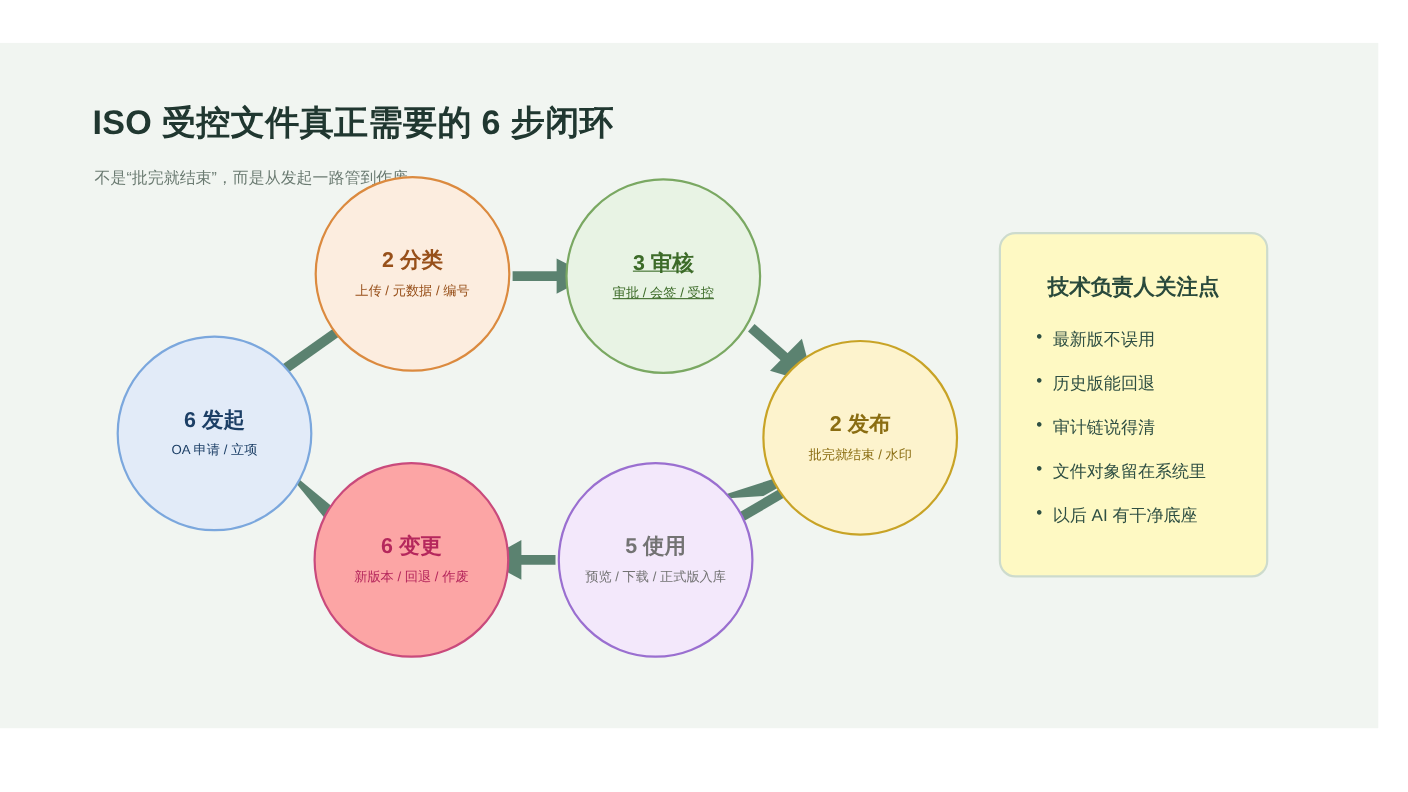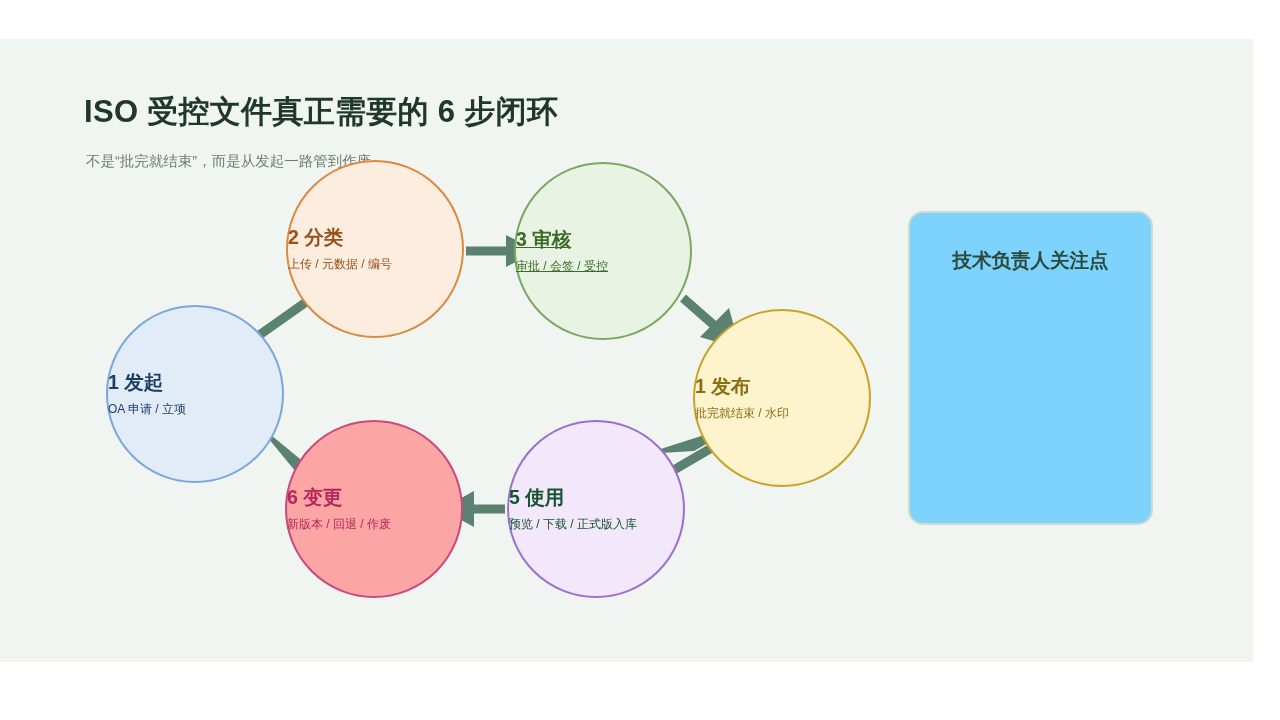--- a/index.html
+++ b/index.html
@@ -58,20 +58,21 @@
     height: 623px;
   }
   .node {
     position: absolute;
     border-radius: 50%;
     border-style: solid;
     border-width: 2px;
     box-sizing: border-box;
     display: flex;
     flex-direction: column;
+    align-items: center;
     justify-content: center;
   }
   .node-title {
     font-size: 19.5px;
     font-weight: bold;
     white-space: nowrap;
     line-height: 1.15;
   }
   .node-sub {
     font-size: 12px;
@@ -162,48 +163,55 @@
         <line x1="505" y1="470" x2="470" y2="470" stroke="#5b8270" stroke-width="9"></line>
         <polygon points="441,470 474,452 474,488" fill="#5b8270"></polygon>
       </g>
 
       <g>
         <polygon points="254,382 311,429 310,450" fill="#5b8270"></polygon>
       </g>
     </svg>
 
     <div class="node" style="left: 106px; top: 266px; width: 178px; height: 178px; background: rgb(226, 235, 248); border-color: rgb(123, 167, 221); color: rgb(28, 63, 102);">
-      <div class="node-title">1 发起</div>
+      <div class="node-title">6 发起</div>
       <div class="node-sub">OA 申请 / 立项</div>
     </div>
 
     <div class="node" style="left: 286px; top: 121px; width: 178px; height: 178px; background: rgb(252, 237, 223); border-color: rgb(219, 138, 63); color: rgb(151, 80, 26);">
       <div class="node-title">2 分类</div>
       <div class="node-sub">上传 / 元数据 / 编号</div>
     </div>
 
     <div class="node" style="left: 514px; top: 123px; width: 178px; height: 178px; background: rgb(232, 243, 228); border-color: rgb(122, 168, 98); color: rgb(60, 107, 40); text-decoration: underline;">
       <div class="node-title">3 审核</div>
       <div class="node-sub">审批 / 会签 / 受控</div>
     </div>
 
     <div class="node" style="left: 693px; top: 270px; width: 178px; height: 178px; background: rgb(253, 243, 205); border-color: rgb(200, 163, 38); color: rgb(138, 109, 18);">
-      <div class="node-title">1 发布</div>
+      <div class="node-title">2 发布</div>
       <div class="node-sub">批完就结束 / 水印</div>
     </div>
 
-    <div class="node" style="left: 507px; top: 381px; width: 178px; height: 178px; background: rgb(243, 232, 251); border-color: rgb(154, 111, 208); color: #14532d;">
+    <div class="node" style="left: 507px; top: 381px; width: 178px; height: 178px; background: rgb(243, 232, 251); border-color: rgb(154, 111, 208); color: #737373;">
       <div class="node-title">5 使用</div>
       <div class="node-sub">预览 / 下载 / 正式版入库</div>
     </div>
 
     <div class="node" style="left: 285px; top: 381px; width: 178px; height: 178px; background: #fca5a5; border-color: rgb(201, 74, 124); color: rgb(181, 39, 92);">
       <div class="node-title">6 变更</div>
       <div class="node-sub">新版本 / 回退 / 作废</div>
     </div>
 
   </div>
 
-  <div id="panel" style="background: #7dd3fc; border-color: rgb(205, 219, 205);">
+  <div id="panel" style="background: #fef9c3; border-color: rgb(205, 219, 205);">
     <div id="panel-title">技术负责人关注点</div>
+    <ul id="panel-list">
+      <li>最新版不误用</li>
+      <li>历史版能回退</li>
+      <li>审计链说得清</li>
+      <li>文件对象留在系统里</li>
+      <li>以后 AI 有干净底座</li>
+    </ul>
   </div>
 
 </div>
 
 </body></html>

